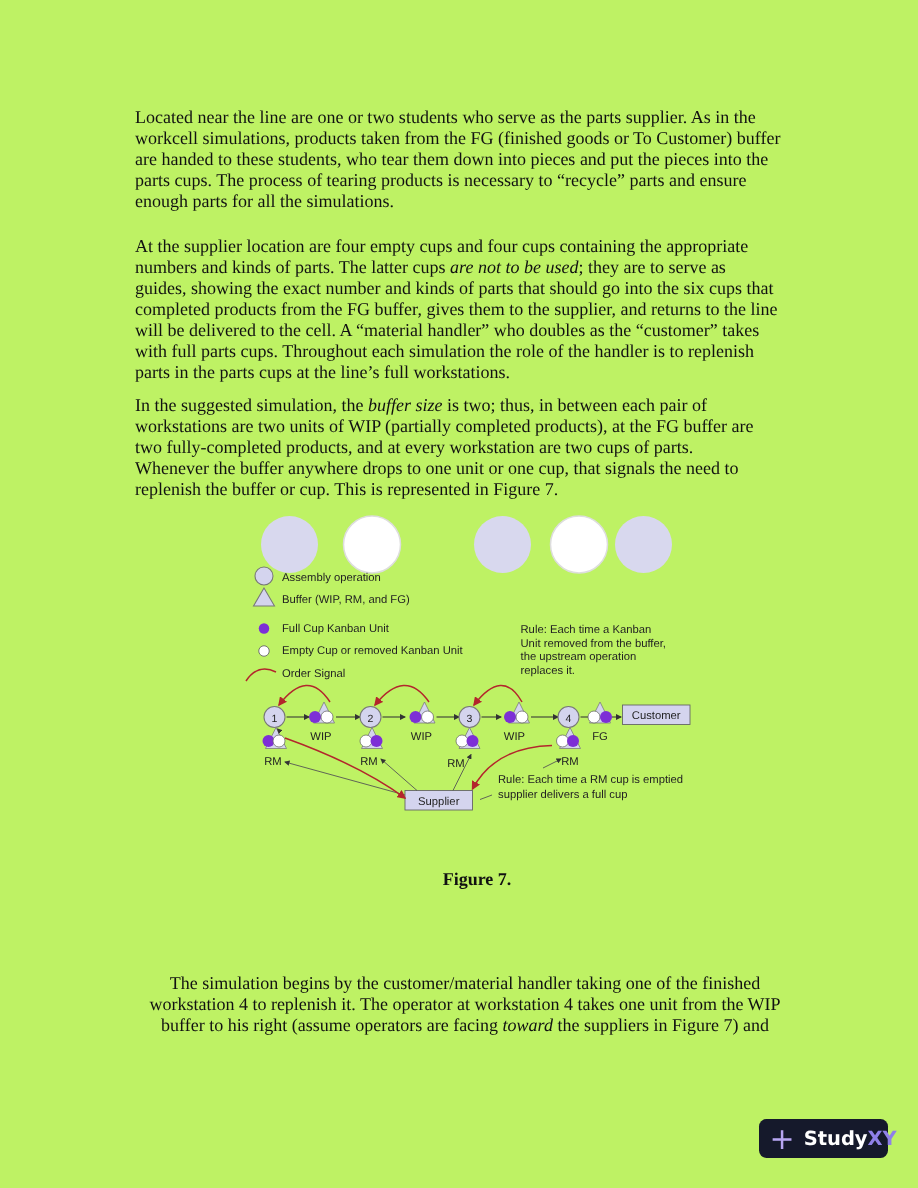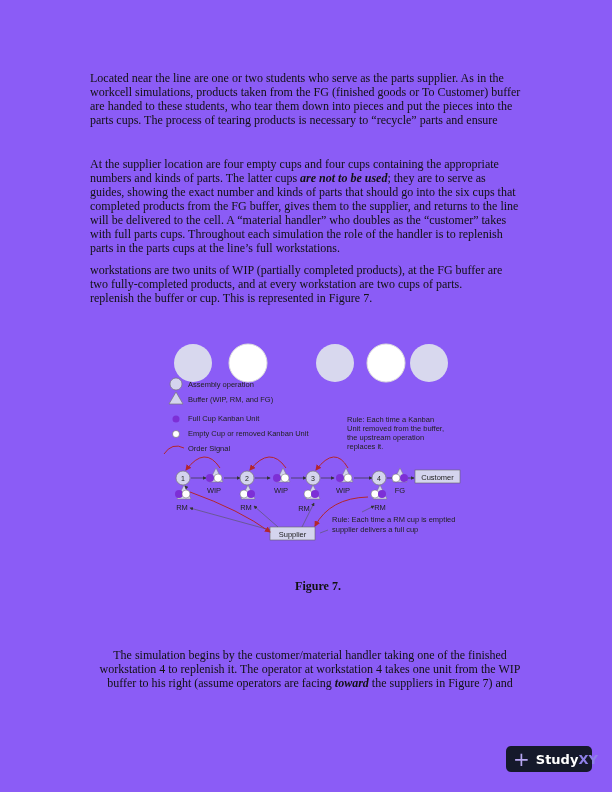--- a/index.html
+++ b/index.html
@@ -1,24 +1,24 @@
 <!DOCTYPE html>
 <html><head>
 <meta charset="utf-8">
 <style>
   html, body { margin: 0; padding: 0; background: #ffffff; }
   body { width: 612px; height: 792px; position: relative; overflow: hidden; }
-  .page { position: absolute; left: 0; top: 0; width: 612px; height: 792px; background: #8b5cf6; }
+  .page { position: absolute; left: 0; top: 0; width: 612px; height: 792px; background: #bef264; }
   .para {
     position: absolute; left: 90px; width: 440px;
     font-family: "Liberation Serif", serif; font-size: 12px; line-height: 14px;
     color: #111; margin: 0;
   }
   .para .line { display: block; white-space: nowrap; }
-  .para em { font-style: italic; font-weight: bold; }
+  .para em { font-style: italic; }
   .caption {
     position: absolute; left: 0; width: 612px; top: 579px; text-align: center;
     font-family: "Liberation Serif", serif; font-size: 12px; font-weight: bold; color: #111; padding-left: 12px;
   }
   .heading {
     position: absolute; left: 90px; top: 623px;
     font-family: "Liberation Serif", serif; font-size: 12px; font-weight: bold; color: #111;
   }
   .figure { position: absolute; left: 150px; top: 340px; width: 320px; height: 210px; }
   .figure svg text { font-family: "Liberation Sans", sans-serif; }
@@ -33,35 +33,38 @@
 </head>
 <body>
 
 <div class="page">
 
   <p class="para" style="top:71px;">
     <span class="line">Located near the line are one or two students who serve as the parts supplier.   As in the</span>
     <span class="line">workcell simulations, products taken from the FG (finished goods or To Customer) buffer</span>
     <span class="line">are handed to these students, who tear them down into pieces and put the pieces into the</span>
     <span class="line">parts cups.   The process of tearing products is necessary to “recycle” parts and ensure</span>
+    <span class="line">enough parts for all the simulations.</span>
   </p>
 
   <p class="para" style="top:157px;">
     <span class="line">At the supplier location are four empty cups and four cups containing the appropriate</span>
     <span class="line"><span>numbers and kinds of parts.  The latter cups </span><em>are not to be used</em><span>; they are to serve as</span></span>
     <span class="line">guides, showing the exact number and kinds of parts that should go into the six cups that</span>
     <span class="line">completed products from the FG buffer, gives them to the supplier, and returns to the line</span>
     <span class="line">will be delivered to the cell.  A “material handler” who doubles as the “customer” takes</span>
     <span class="line">with full parts cups.  Throughout each simulation the role of the handler is to replenish</span>
     <span class="line">parts in the parts cups at the line’s full workstations.</span>
   </p>
 
   <p class="para" style="top:263px;">
+    <span class="line"><span>In the suggested simulation, the </span><em>buffer size</em><span> is two; thus, in between each pair of</span></span>
     <span class="line">workstations are two units of WIP (partially completed products), at the FG buffer are</span>
     <span class="line">two fully-completed products, and at every workstation are two cups of parts.</span>
+    <span class="line">Whenever the buffer anywhere drops to one unit or one cup, that signals the need to</span>
     <span class="line">replenish the buffer or cup.  This is represented in Figure 7.</span>
   </p>
 
   <div class="figure">
     <svg width="320" height="210" viewBox="0 0 320 210" xmlns="http://www.w3.org/2000/svg">
       <defs>
         <marker id="arrowBlack" markerWidth="6" markerHeight="6" refX="5" refY="3" orient="auto">
           <path d="M0,0 L6,3 L0,6 z" fill="#333"></path>
         </marker>
         <marker id="arrowRed" markerWidth="6" markerHeight="6" refX="5" refY="3" orient="auto">

